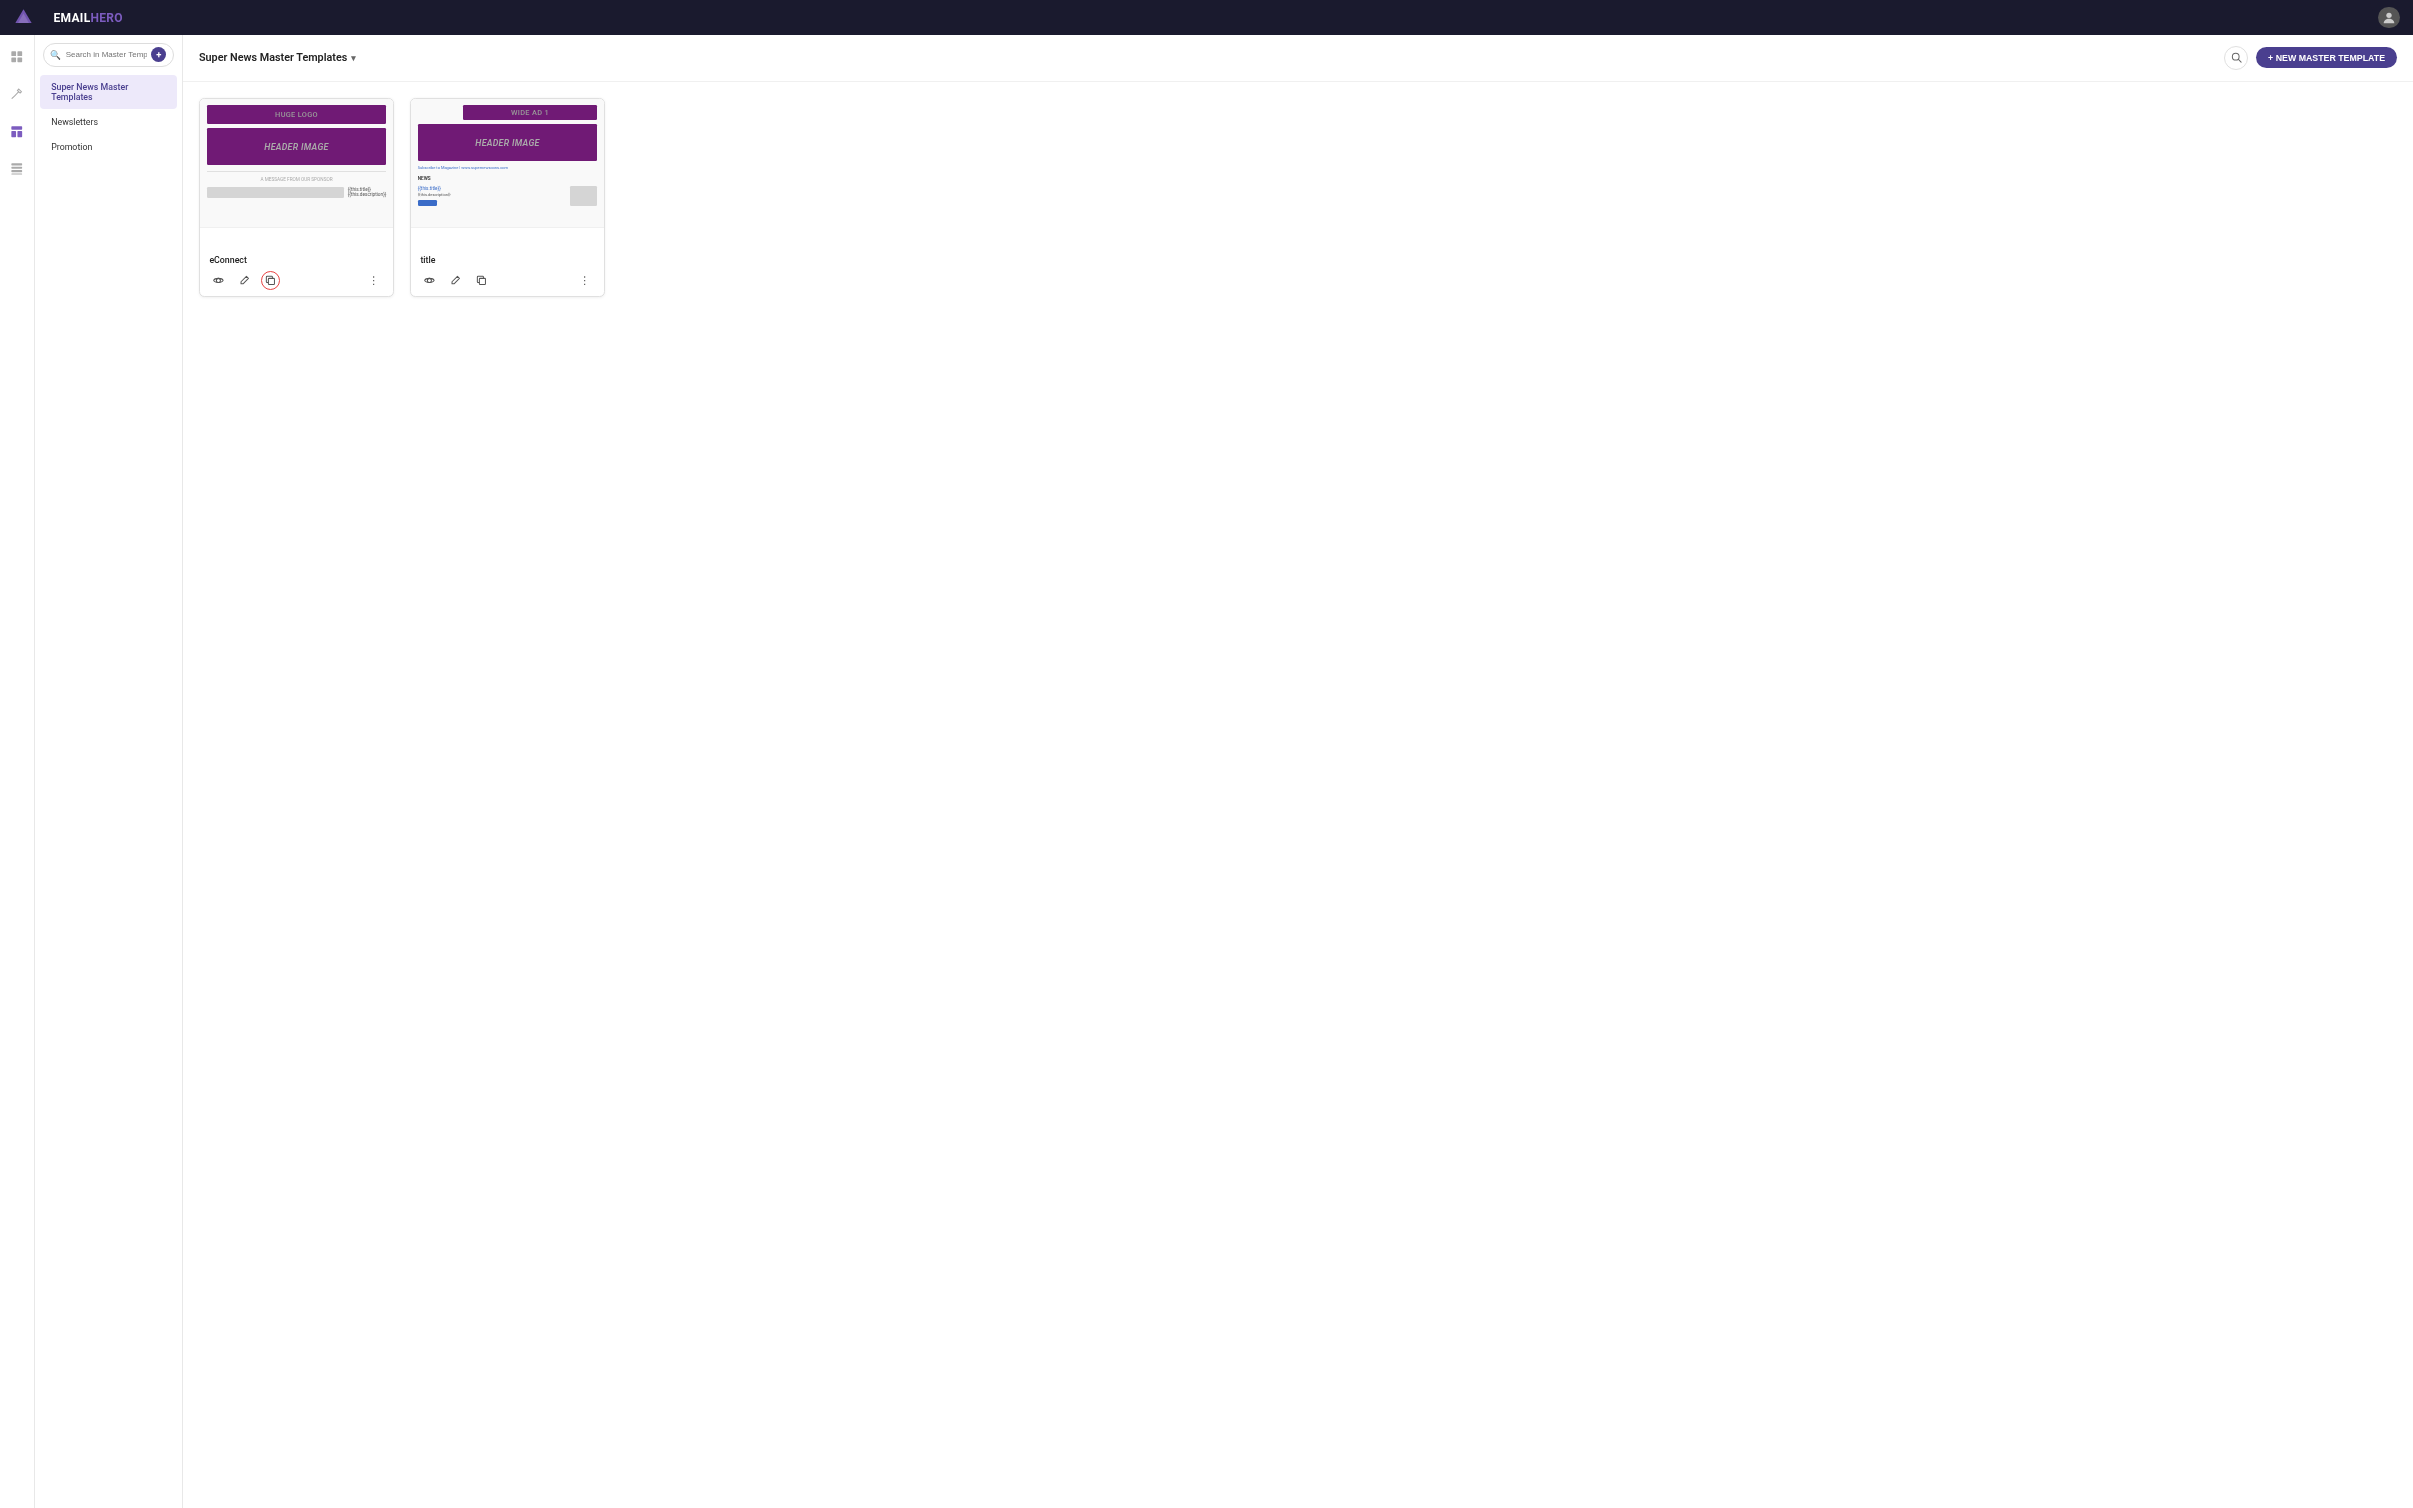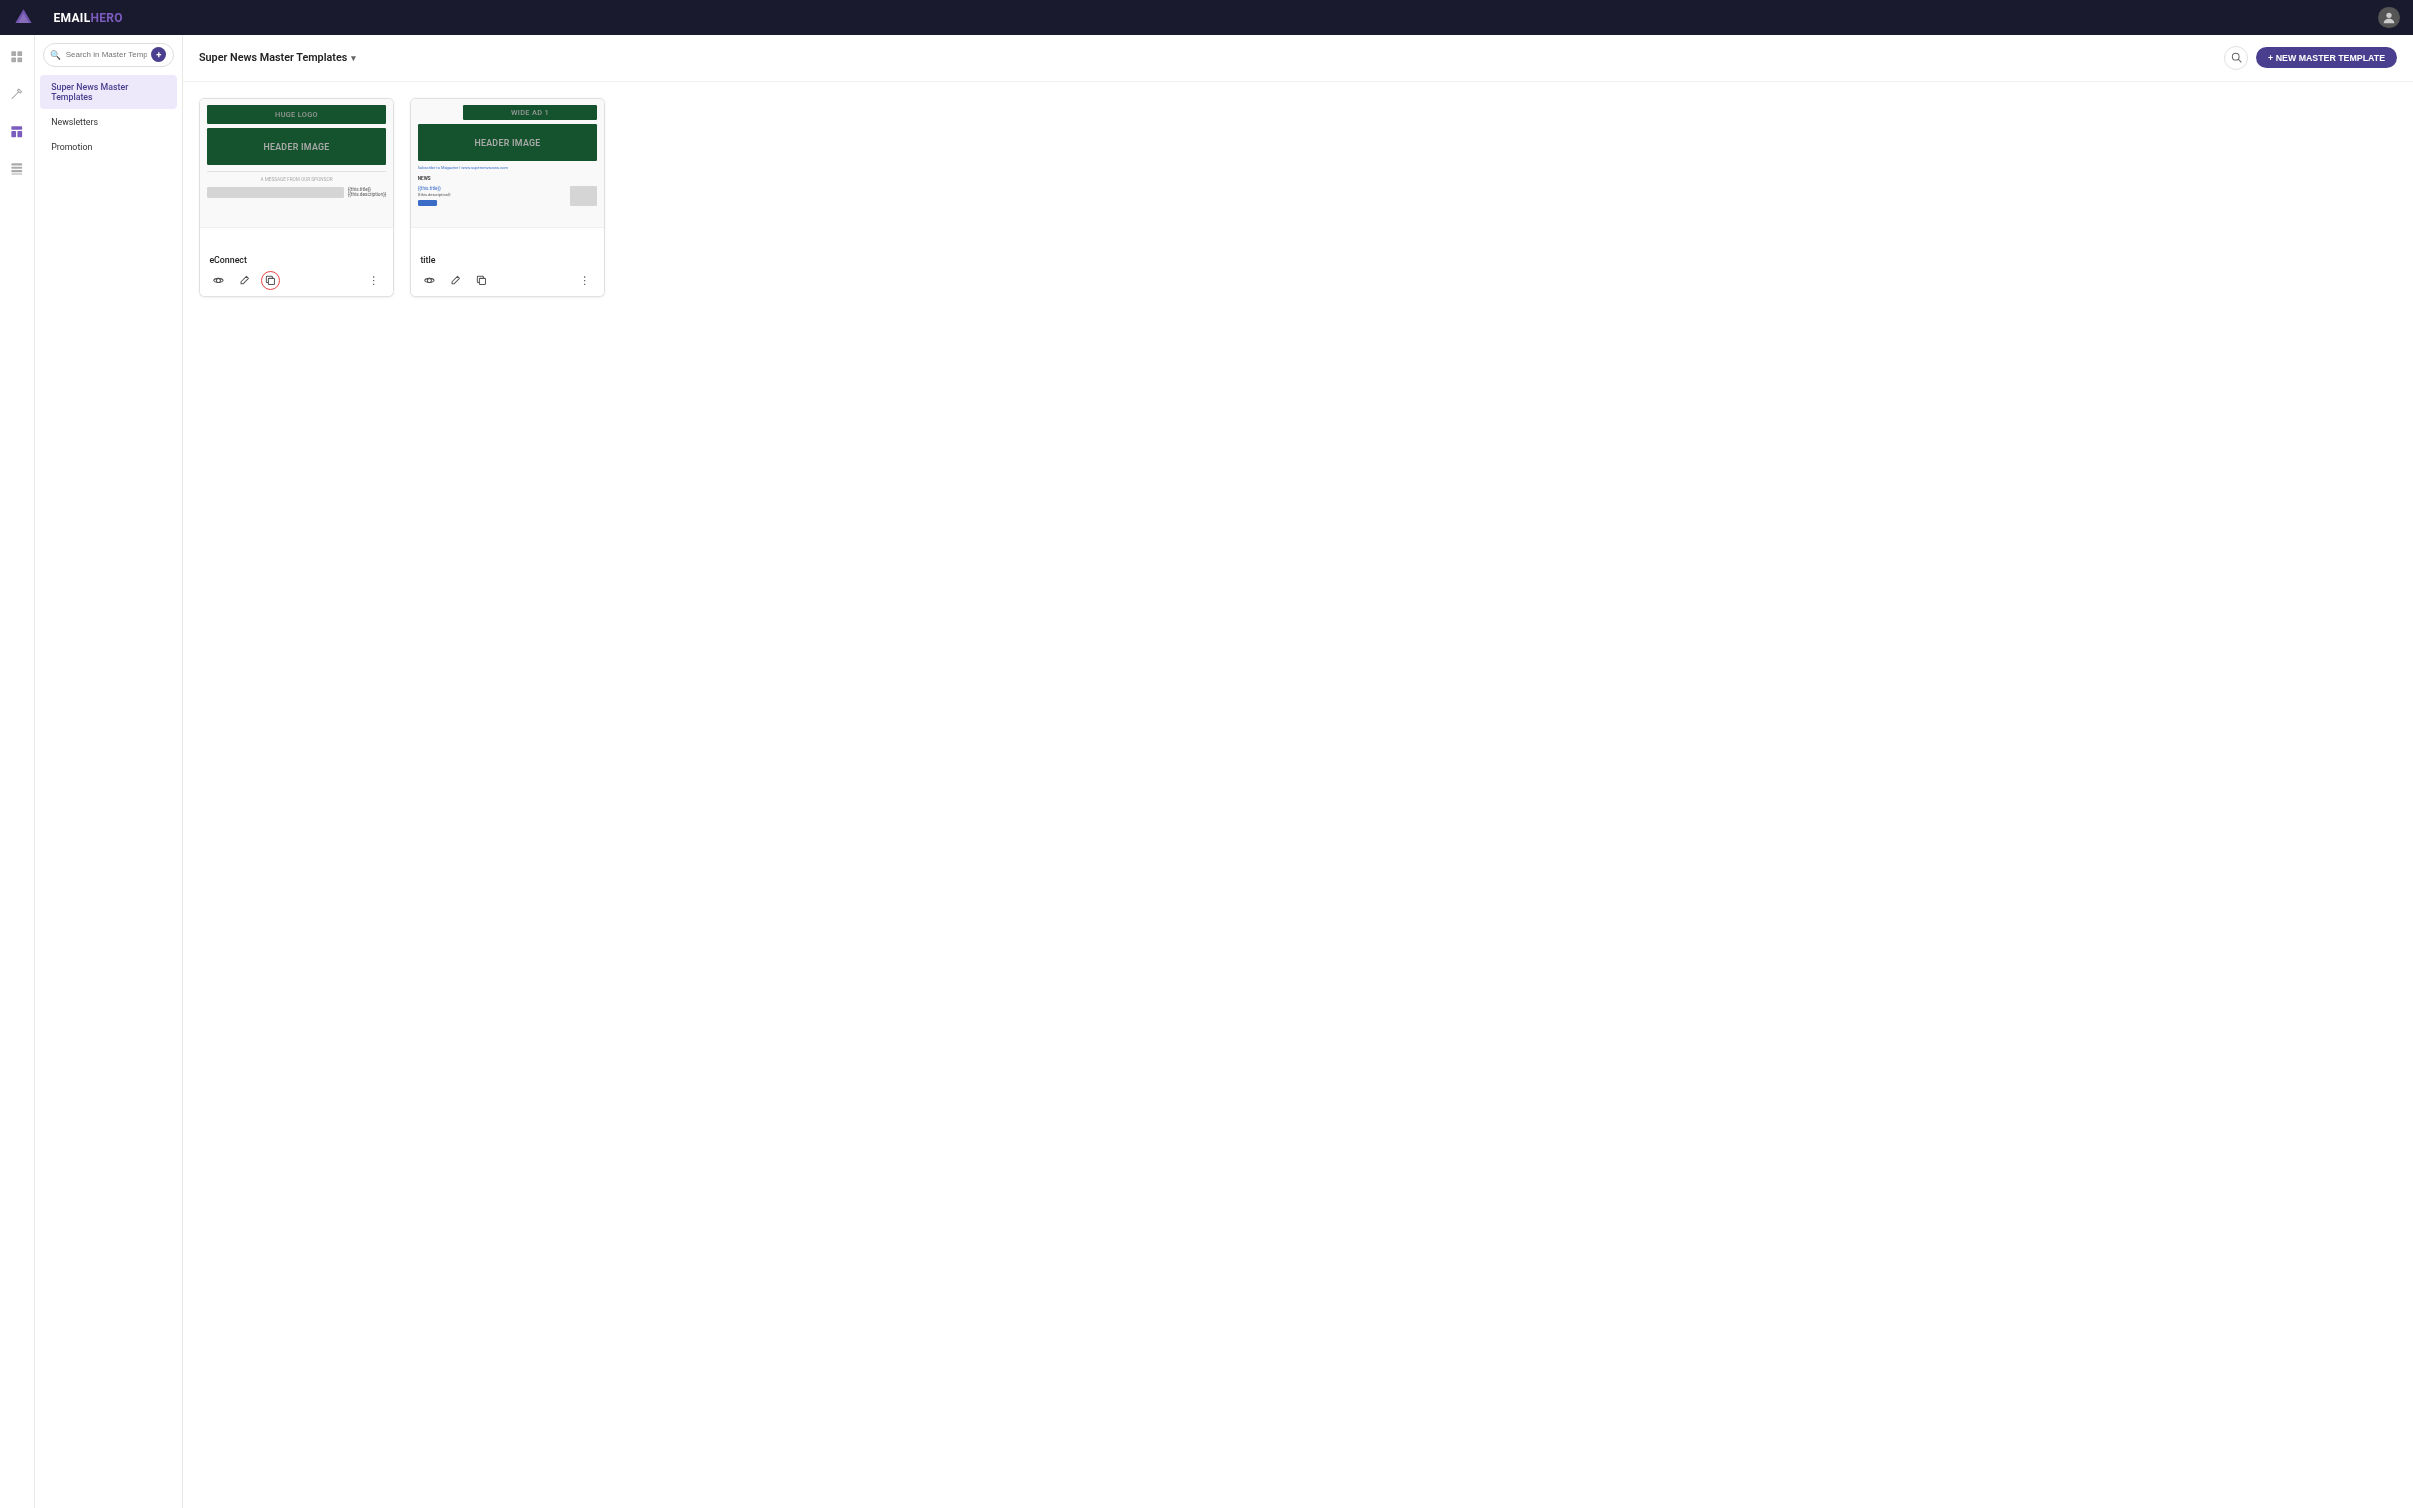--- a/index.html
+++ b/index.html
@@ -212,34 +212,34 @@
     }
     .card-preview {
       background: #f9f9f9;
       padding: 6.7px;
       min-height: 128px;
       display: flex;
       flex-direction: column;
       gap: 4px;
     }
     .preview-block {
-      background: #14532d;
+      background: #701a75;
       border-radius: 1.3px;
       display: flex;
       align-items: center;
       justify-content: center;
       color: #999;
       font-size: 7.4px;
       font-weight: 500;
       letter-spacing: 0.3px;
       text-transform: uppercase;
     }
     .preview-logo { height: 19px; }
     .preview-wide-ad { height: 15px; margin-left: 45px; }
-    .preview-header-img { height: 37px; font-size: 8.8px; font-weight: 600; color: #aaa; }
+    .preview-header-img { height: 37px; font-size: 8.8px; font-weight: 600; color: #aaa; font-style: italic; }
     .preview-separator { height: 0.7px; background: #e0e0e0; margin: 1.3px 0; }
     .preview-sponsor-text { font-size: 4.7px; color: #aaa; text-align: center; padding: 0.7px; background: transparent; }
     .preview-small-row {
       display: flex;
       gap: 4px;
       align-items: center;
     }
     .preview-small-block-left { flex: 1; height: 10.8px; background: #d5d5d5; border-radius: 1.3px; }
     .preview-small-text {
       font-size: 4.7px;

